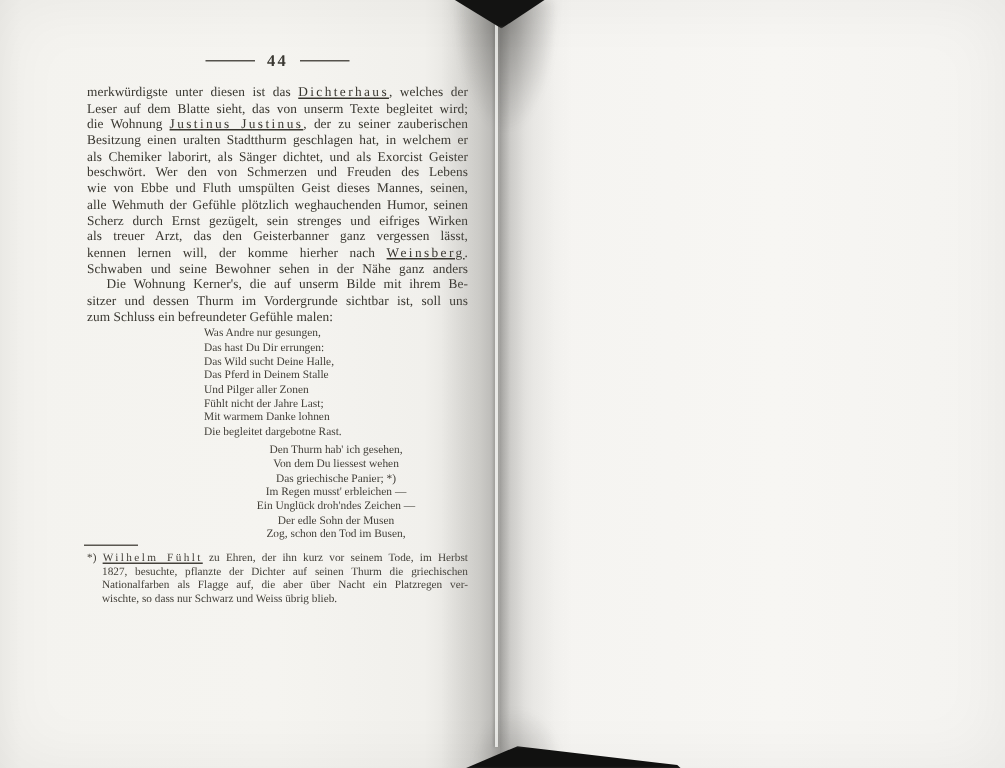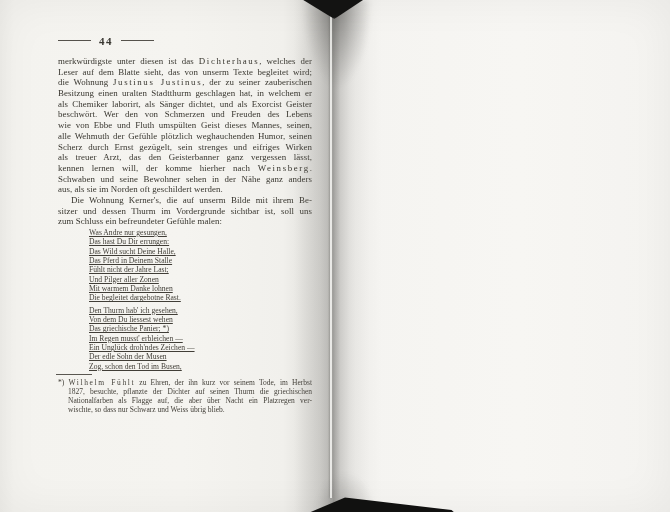--- a/index.html
+++ b/index.html
@@ -47,32 +47,32 @@
     background:#141413; clip-path: polygon(0% 0%, 100% 0%, 52% 100%);
     filter: blur(1.1px);
   }
   .bottom-wedge {
     position:absolute; left:306px; bottom:-2px; width:150px; height:18px;
     background:#121211; clip-path: polygon(0% 100%, 26% 8%, 97% 78%, 100% 100%);
     filter: blur(1.3px);
   }
 
   .text-block { position:absolute; left:58px; top:34px; width:254px; color:#38362f; }
-  .header { display:flex; align-items:center; justify-content:flex-start; gap:8px; height:13px; margin-bottom:9px; }
+  .header { display:flex; align-items:center; justify-content:center; gap:8px; height:13px; margin-bottom:9px; }
   .hrule { width:33px; height:1px; background:#55524c; }
   .pagenum { font-size:11px; font-weight:bold; letter-spacing:1.5px; color:#3a3832; }
 
   .body { font-size:8.9px; line-height:10.7px; letter-spacing:.05px; }
   .line { text-align:justify; text-align-last:justify; height:10.7px; overflow:hidden; }
   .line.pend { text-align-last:left; }
   .line.pind { text-indent:13px; }
-  .sp { letter-spacing:1.6px; }
+  .sp { letter-spacing:1.6px;text-decoration:underline; }
 
-  .poem { margin-top:1px; margin-left:31px; font-size:7.6px; line-height:9.35px; color:#413e37;text-decoration:underline; }
-  .stanza.s2 { margin-top:3px; }
+  .poem { margin-top:1px; margin-left:78px; font-size:7.6px; line-height:9.35px; color:#413e37; }
+  .stanza.s2 { margin-top:3px;text-align:center; }
   .poem-line { white-space:nowrap; }
 
   .fn-rule { width:36px; height:1px; background:#5a5751; margin:3px 0 3px -2px; }
   .footnote { font-size:7.5px; line-height:9px; color:#44413a; }
   .fn-line { text-align:justify; text-align-last:justify; height:9px; overflow:hidden; padding-left:10px; }
   .fn-line.first { padding-left:0; }
   .fn-line.pend { text-align-last:left; }
 </style>
 </head>
 <body>
@@ -93,34 +93,33 @@
           <div class="line">die Wohnung <span class="sp">Justinus Justinus</span>, der zu seiner zauberischen</div>
           <div class="line">Besitzung einen uralten Stadtthurm geschlagen hat, in welchem er</div>
           <div class="line">als Chemiker laborirt, als Sänger dichtet, und als Exorcist Geister</div>
           <div class="line">beschwört. Wer den von Schmerzen und Freuden des Lebens</div>
           <div class="line">wie von Ebbe und Fluth umspülten Geist dieses Mannes, seinen,</div>
           <div class="line">alle Wehmuth der Gefühle plötzlich weghauchenden Humor, seinen</div>
           <div class="line">Scherz durch Ernst gezügelt, sein strenges und eifriges Wirken</div>
           <div class="line">als treuer Arzt, das den Geisterbanner ganz vergessen lässt,</div>
           <div class="line">kennen lernen will, der komme hierher nach <span class="sp">Weinsberg</span>.</div>
           <div class="line">Schwaben und seine Bewohner sehen in der Nähe ganz anders</div>
-          <div class="line pend">aus, als sie im Norden oft geschildert werden.</div>
           <div class="line pind">Die Wohnung Kerner's, die auf unserm Bilde mit ihrem Be-</div>
           <div class="line">sitzer und dessen Thurm im Vordergrunde sichtbar ist, soll uns</div>
           <div class="line pend">zum Schluss ein befreundeter Gefühle malen:</div>
         </div>
 
       <div class="poem" id="poem">
           <div class="stanza s1">
             <div class="poem-line">Was Andre nur gesungen,</div>
             <div class="poem-line">Das hast Du Dir errungen:</div>
             <div class="poem-line">Das Wild sucht Deine Halle,</div>
             <div class="poem-line">Das Pferd in Deinem Stalle</div>
+            <div class="poem-line">Und Pilger aller Zonen</div>
             <div class="poem-line">Fühlt nicht der Jahre Last;</div>
-            <div class="poem-line">Und Pilger aller Zonen</div>
             <div class="poem-line">Mit warmem Danke lohnen</div>
             <div class="poem-line">Die begleitet dargebotne Rast.</div>
           </div>
           <div class="stanza s2">
             <div class="poem-line">Den Thurm hab' ich gesehen,</div>
             <div class="poem-line">Von dem Du liessest wehen</div>
             <div class="poem-line">Das griechische Panier; *)</div>
             <div class="poem-line">Im Regen musst' erbleichen —</div>
             <div class="poem-line">Ein Unglück droh'ndes Zeichen —</div>
             <div class="poem-line">Der edle Sohn der Musen</div>

